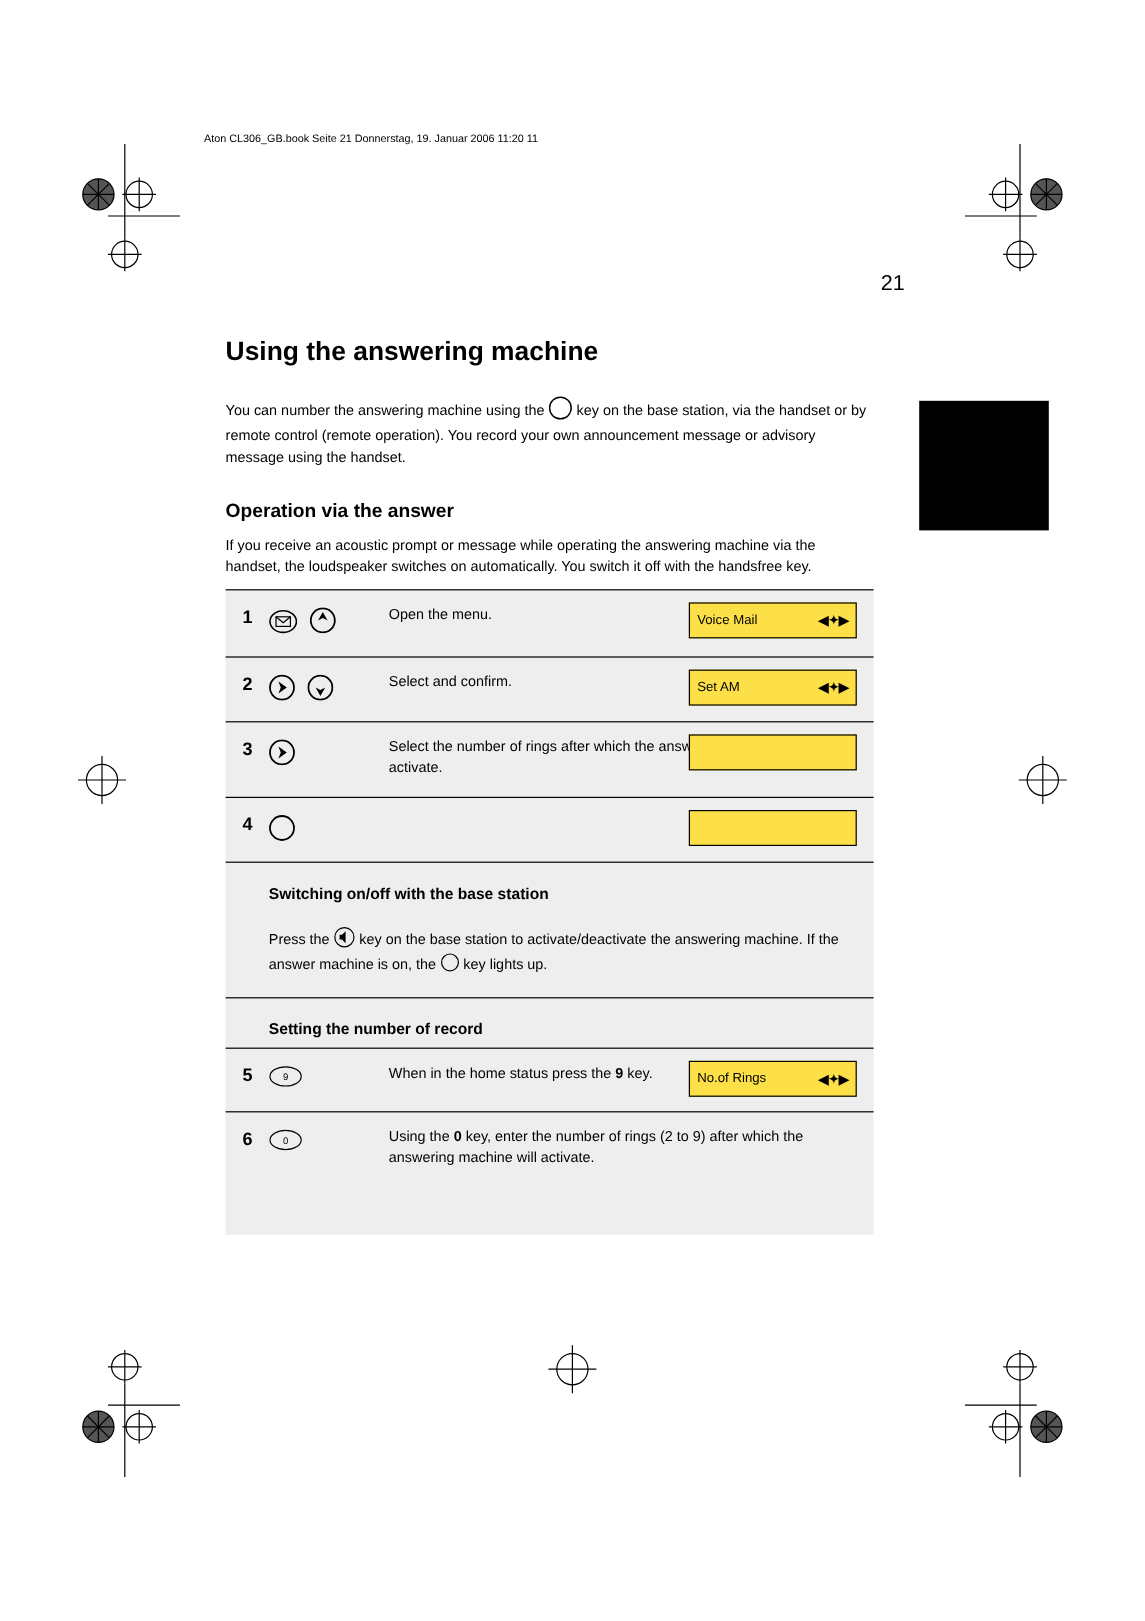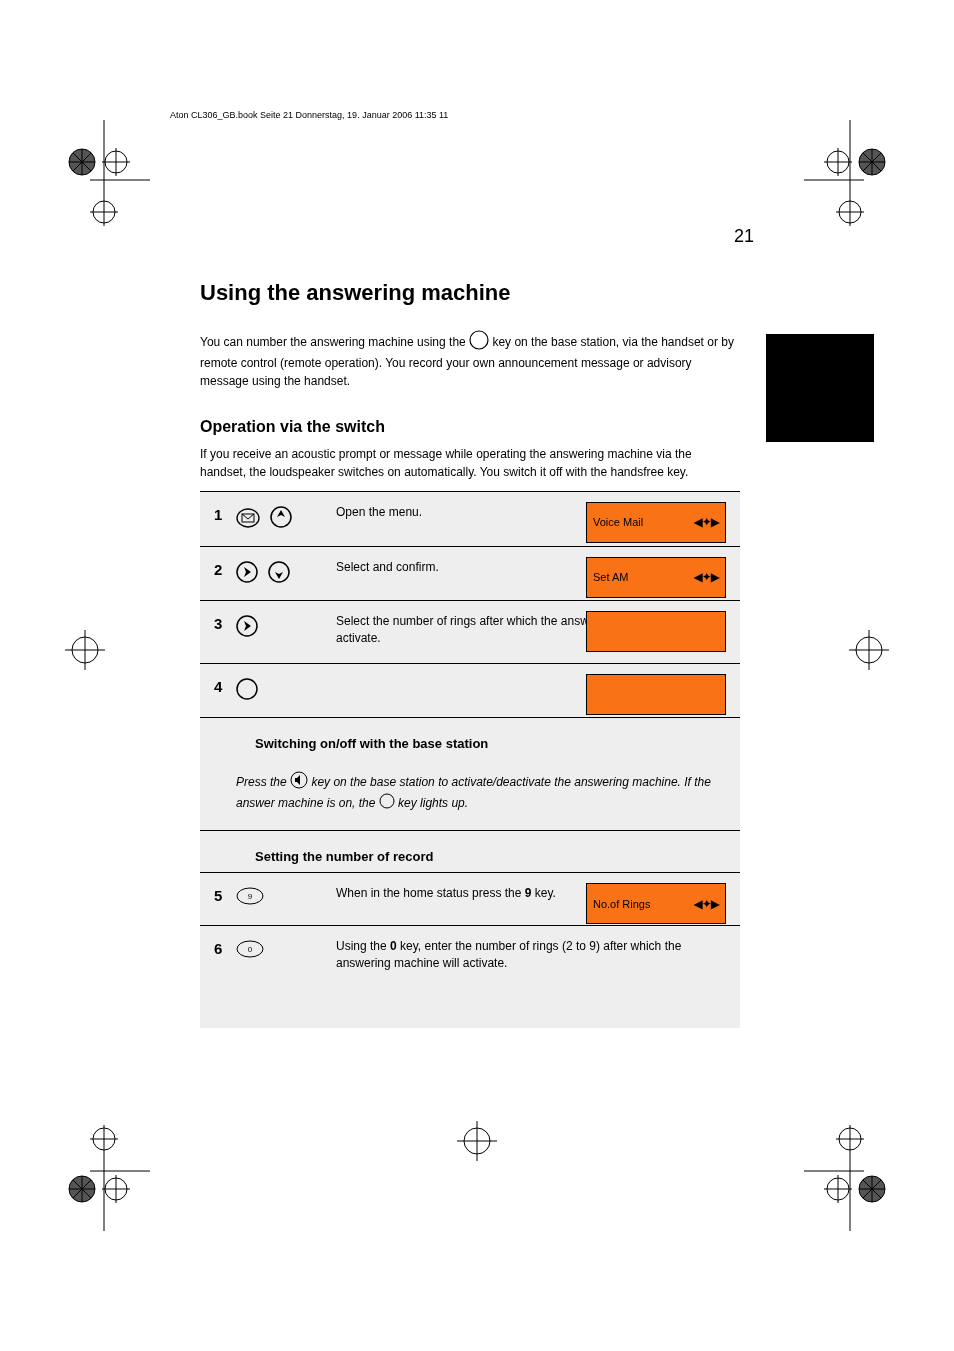--- a/index.html
+++ b/index.html
@@ -1,38 +1,38 @@
 <!DOCTYPE html>
 <html><head>
 <meta charset="utf-8">
 <style>
   * { box-sizing: border-box; margin: 0; padding: 0; }
   html, body { width: 954px; height: 1351px; background: #ffffff; font-family: "Helvetica Neue", Arial, sans-serif; color: #000; }
   .page { position: relative; width: 954px; height: 1351px; }
   .black-tab { position: absolute; top: 334px; right: 80px; width: 108px; height: 108px; background: #000; }
   .crop { position: absolute; }
   .crop svg { display: block; }
-  .content { position: absolute; left: 200px; top: 280px; width: 540px; }
+  .content { position: absolute; left: 188px; top: 280px; width: 540px; }
   .title { font-size: 22px; font-weight: bold; margin-bottom: 24px; }
   .intro p { font-size: 12px; line-height: 1.45; margin-bottom: 6px; }
   .intro .note-label { font-weight: bold; display: inline; }
   .inline-icon { display: inline-block; vertical-align: middle; }
   .section-head { font-size: 16px; font-weight: bold; margin-top: 28px; margin-bottom: 10px; }
   .steps { background: #eeeeef; border-top: 1px solid #000; width: 540px; padding-bottom: 40px; }
   .row { display: flex; align-items: flex-start; border-bottom: 1px solid #000; padding: 12px 14px 12px 14px; min-height: 54px; position: relative; }
   .row.noborder { border-bottom: none; }
   .num { width: 22px; font-size: 15px; font-weight: bold; flex-shrink: 0; padding-top: 2px; }
   .icons { width: 100px; flex-shrink: 0; display: flex; gap: 10px; align-items: flex-start; padding-top: 2px; }
   .txt { flex: 1; font-size: 12px; line-height: 1.4; padding-right: 10px; }
   .txt p { margin-bottom: 4px; }
   .txt .or { font-style: italic; }
-  .lcd { position: absolute; right: 14px; top: 10px; width: 140px; height: 41px; border: 1.5px solid #000; background: #f97316; display: flex; align-items: center; padding: 0 6px; }
+  .lcd { position: absolute; right: 14px; top: 10px; width: 140px; height: 30px; border: 1.5px solid #000; background: #fde047; display: flex; align-items: center; padding: 0 6px; }
   .lcd .lcd-text { font-family: Tahoma, Arial, sans-serif; font-size: 11px; white-space: pre; }
   .lcd .nav { margin-left: auto; font-size: 12px; letter-spacing: -1px; }
-  .subhead { font-size: 13px; font-weight: bold; padding: 18px 14px 8px 55px; }
+  .subhead { font-size: 13px; font-weight: bold; padding: 18px 14px 8px 36px; }
   .center-crop { position: absolute; left: 50%; transform: translateX(-50%); }
 </style>
 </head>
 <body>
 <div class="page">
 
 <div class="black-tab"></div>
 
 <div class="crop" style="left:60px; top:120px;">
   <svg width="90" height="110" viewBox="0 0 90 110">
@@ -131,38 +131,38 @@
 <div class="crop center-crop" style="bottom:180px;">
   <svg width="60" height="60">
         <circle cx="30" cy="30" r="13" fill="none" stroke="#000"></circle>
         <line x1="30" y1="10" x2="30" y2="50" stroke="#000"></line>
         <line x1="10" y1="30" x2="50" y2="30" stroke="#000"></line>
       </svg>
 </div>
 
 <div style="position:absolute; right:200px; top:226px; font-size:18px;">21</div>
 
-<div style="position:absolute; left:170px; top:110px; font-size:9px; color:#000;">Aton CL306_GB.book  Seite 21  Donnerstag, 19. Januar 2006  11:35 11</div>
+<div style="position:absolute; left:170px; top:110px; font-size:9px; color:#000;">Aton CL306_GB.book  Seite 21  Donnerstag, 19. Januar 2006  11:20 11</div>
 
 <div class="content">
   <div class="title">Using the answering machine</div>
 
   <div class="intro">
     <p>
       <span>You can number the answering machine using the </span>
       <span class="inline-icon">
         <svg width="20" height="20" viewBox="0 0 20 20">
               <circle cx="10" cy="10" r="9" fill="none" stroke="#000" stroke-width="1.2"></circle>
             </svg>
       </span>
       <span> key on the base station, via the handset or by remote control (remote operation). You record your own announcement message or advisory message using the handset.</span>
     </p>
   </div>
 
-  <div class="section-head">Operation via the switch</div>
+  <div class="section-head">Operation via the answer</div>
   <p style="font-size:12px; line-height:1.45; margin-bottom:10px;">If you receive an acoustic prompt or message while operating the answering machine via the handset, the loudspeaker switches on automatically. You switch it off with the handsfree key.</p>
 
   <div class="steps">
 
     <div class="row">
       <div class="num">1</div>
       <div class="icons">
         <span>
           <svg width="24" height="24" viewBox="0 0 24 24">
                 <ellipse cx="12" cy="12" rx="11" ry="9" fill="none" stroke="#000" stroke-width="1.3"></ellipse>
@@ -237,21 +237,21 @@
         </span>
       </div>
       <div class="lcd"></div>
     </div>
 
     <div class="subhead">Switching on/off with the base station</div>
 
     <div class="row">
       <div class="num"></div>
       <div class="icons"></div>
-      <div class="txt" style="margin-left:-100px;font-style:italic;">
+      <div class="txt" style="margin-left:-100px;">
         <p>
           <span>Press the </span>
           <span class="inline-icon">
             <svg width="18" height="18" viewBox="0 0 18 18">
                   <circle cx="9" cy="9" r="8" fill="none" stroke="#000"></circle>
                   <path d="M5 7 L7 7 L10 4 L10 14 L7 11 L5 11 Z" fill="#000"></path>
                 </svg>
           </span>
           <span> key on the base station to activate/deactivate the answering machine. If the answer machine is on, the </span>
           <span class="inline-icon">

